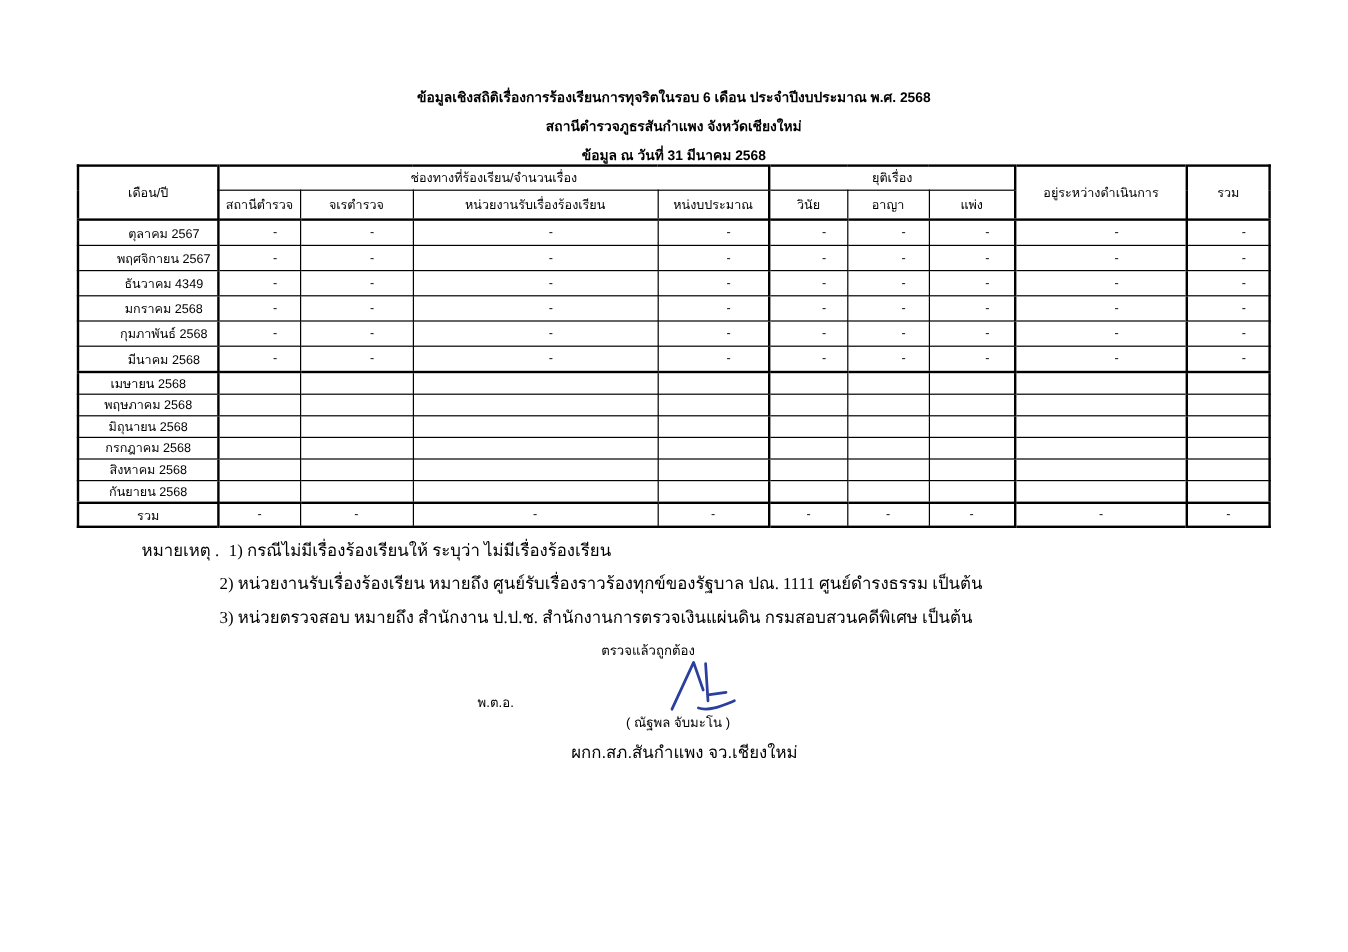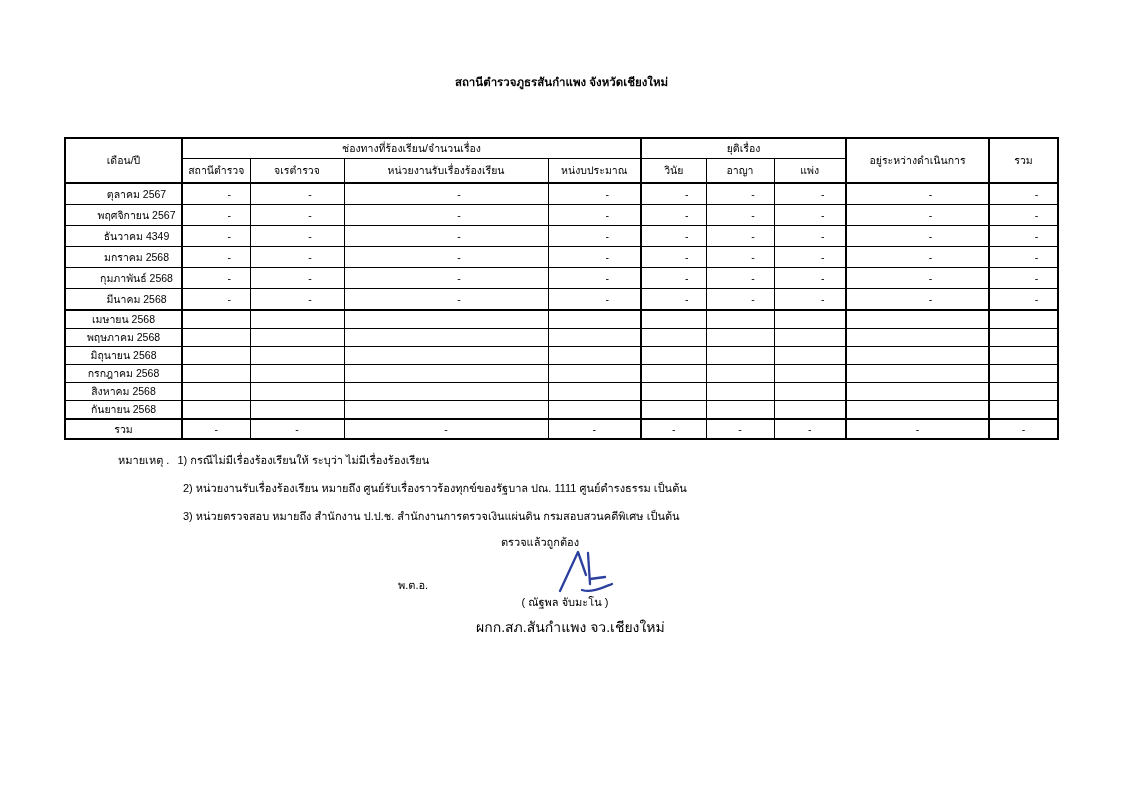--- a/index.html
+++ b/index.html
@@ -50,21 +50,22 @@
   tr.hdr-group th { height: 19px; }
   tr.hdr-sub th { height: 23px; }
   tr.row-tall td { height: 20px; padding-left: 28px; }
   tr.row-short td { height: 16px; }
   tr.row-total td { height: 18px; }
   tr.sep-bottom td { border-bottom-width: 2px; }
   
   .notes {
     position: absolute;
     top: 446px; left: 118px;
-    font-size: 11px;
+    font-size: 14px;
+    font-family: Liberation Serif, serif;
   }
   .note-line { line-height: 28px; white-space: nowrap; }
   .note-line.indent { margin-left: 65px; }
   .note-prefix { margin-right: 8px; }
   
   .sig-verified {
     position: absolute; top: 533px; left: 460px; width: 160px;
     text-align: center; font-size: 11px;
   }
   .sig-rank {
@@ -83,21 +84,23 @@
     position: absolute; top: 616px; left: 476px; width: 180px;
     text-align: center; font-size: 14px; white-space: nowrap;
   }
 </style>
 </head>
 <body>
 
 <div class="page">
 
   <div class="titles">
+    <div class="title-line">ข้อมูลเชิงสถิติเรื่องการร้องเรียนการทุจริตในรอบ 6 เดือน ประจำปีงบประมาณ พ.ศ. 2568</div>
     <div class="title-line">สถานีตำรวจภูธรสันกำแพง จังหวัดเชียงใหม่</div>
+    <div class="title-line">ข้อมูล ณ วันที่ 31 มีนาคม 2568</div>
   </div>
 
   <table class="report">
     <colgroup>
       <col style="width:117px">
       <col style="width:68px">
       <col style="width:94px">
       <col style="width:204px">
       <col style="width:93px">
       <col style="width:65px">

